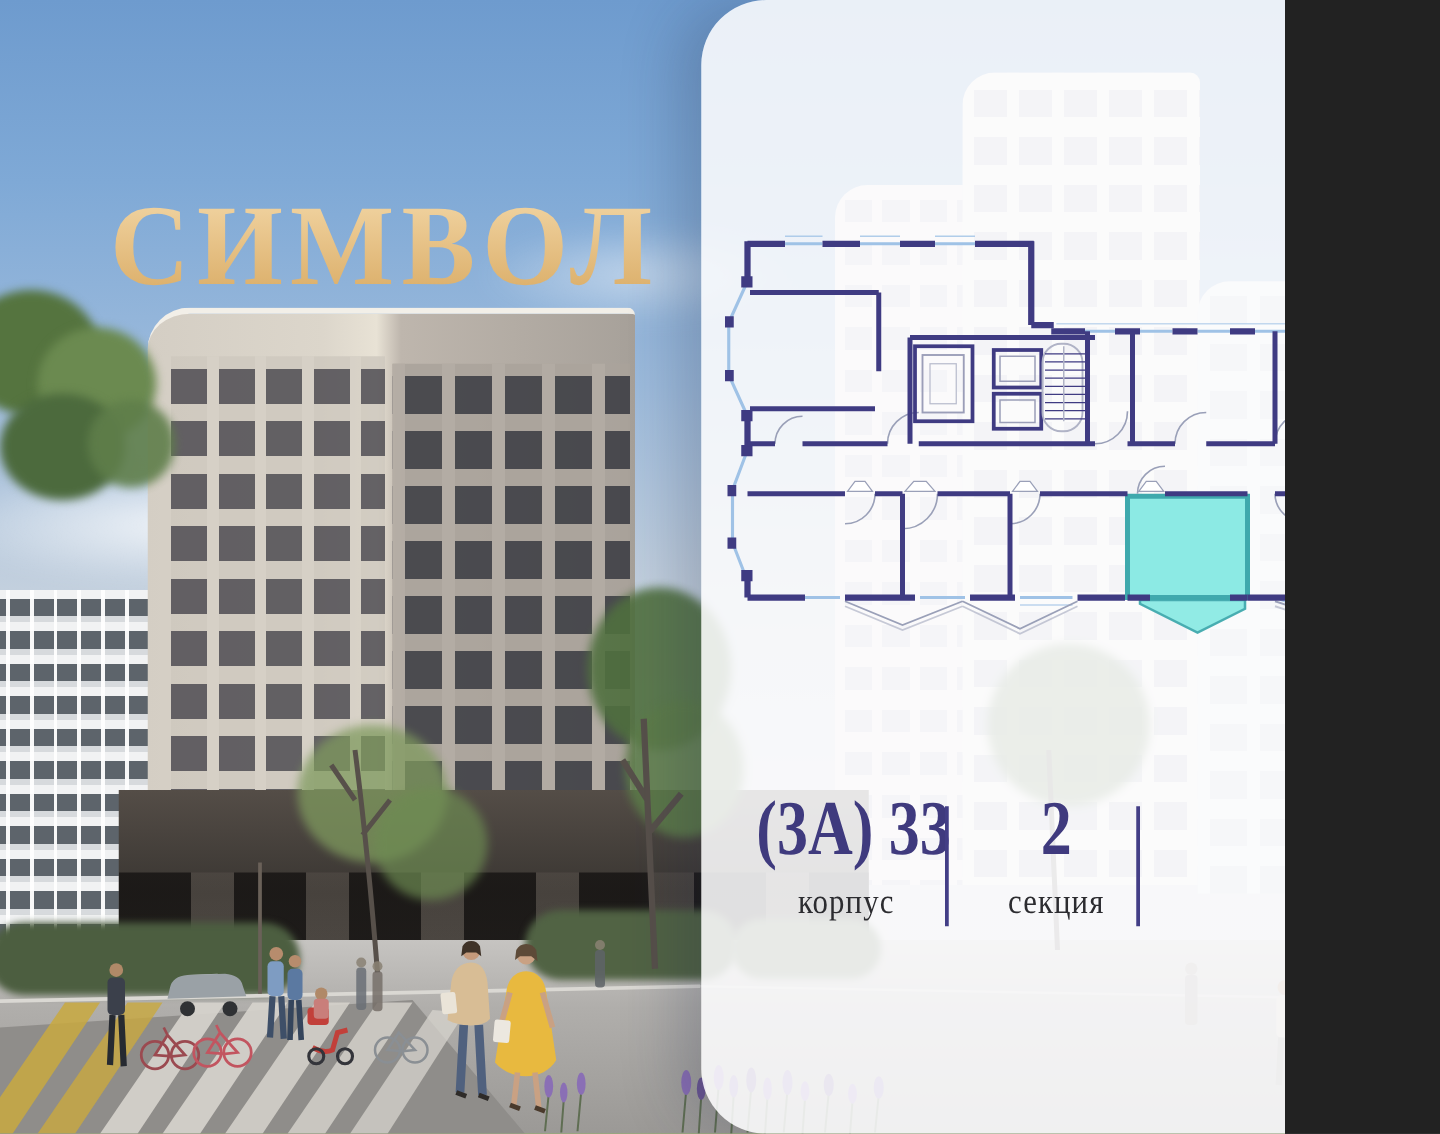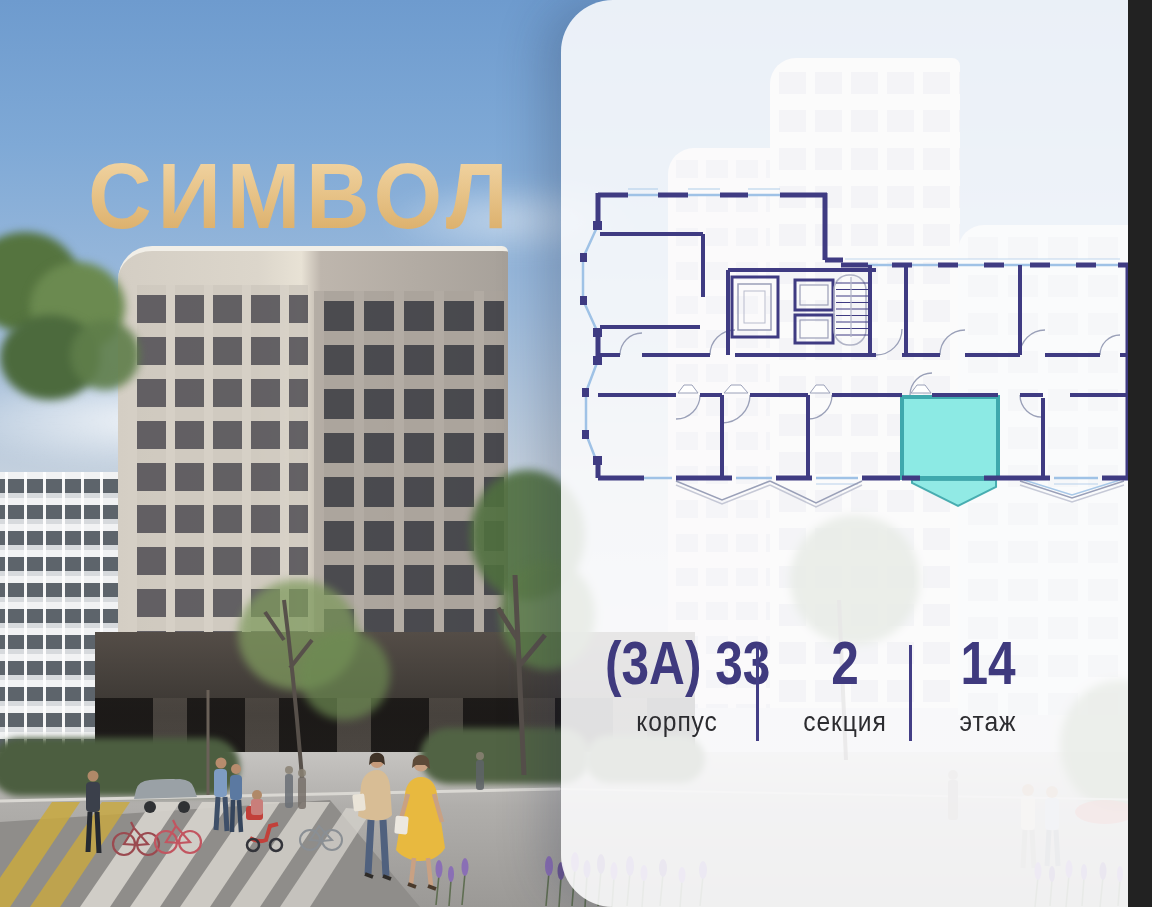--- a/index.html
+++ b/index.html
@@ -1,17 +1,17 @@
 <!DOCTYPE html>
 <html><head>
 <meta charset="utf-8">
 <style>
   html,body{margin:0;padding:0;background:#222;}
-  .stage{position:relative;width:1128px;height:907px;overflow:hidden;
-         font-family:Liberation Sans, sans-serif;background:#84cc16;}
+  .stage{position:relative;width:1028px;height:907px;overflow:hidden;
+         font-family:Liberation Serif, serif;background:#84cc16;}
   .abs{position:absolute;}
 
   
   .photo{position:absolute;inset:0;z-index:1;}
   .sky{position:absolute;inset:0;
        background:linear-gradient(180deg,#6e9bce 0%,#7fa9d6 16%,#9dbbdc 34%,
                   #c3d0de 52%,#d9dde1 68%,#e2e1de 100%);}
   .cloud{position:absolute;border-radius:50%;filter:blur(9px);
          background:radial-gradient(ellipse at center,rgba(255,255,255,.8),rgba(255,255,255,0) 70%);}
   .bgtower{position:absolute;border-radius:26px 8px 0 0;}
@@ -368,19 +368,15 @@
     <div class="stat" style="left:587px;top:632px;width:180px;">
       <div class="val">(3А) 33</div>
       <div class="lab">корпус</div>
     </div>
     <div class="vdiv" style="left:756px;"></div>
     <div class="stat" style="left:775px;top:632px;width:140px;">
       <div class="val">2</div>
       <div class="lab">секция</div>
     </div>
     <div class="vdiv" style="left:909px;"></div>
-    <div class="stat" style="left:918px;top:632px;width:140px;">
-      <div class="val">14</div>
-      <div class="lab">этаж</div>
-    </div>
   </div>
 
 </div>
 
 </body></html>

